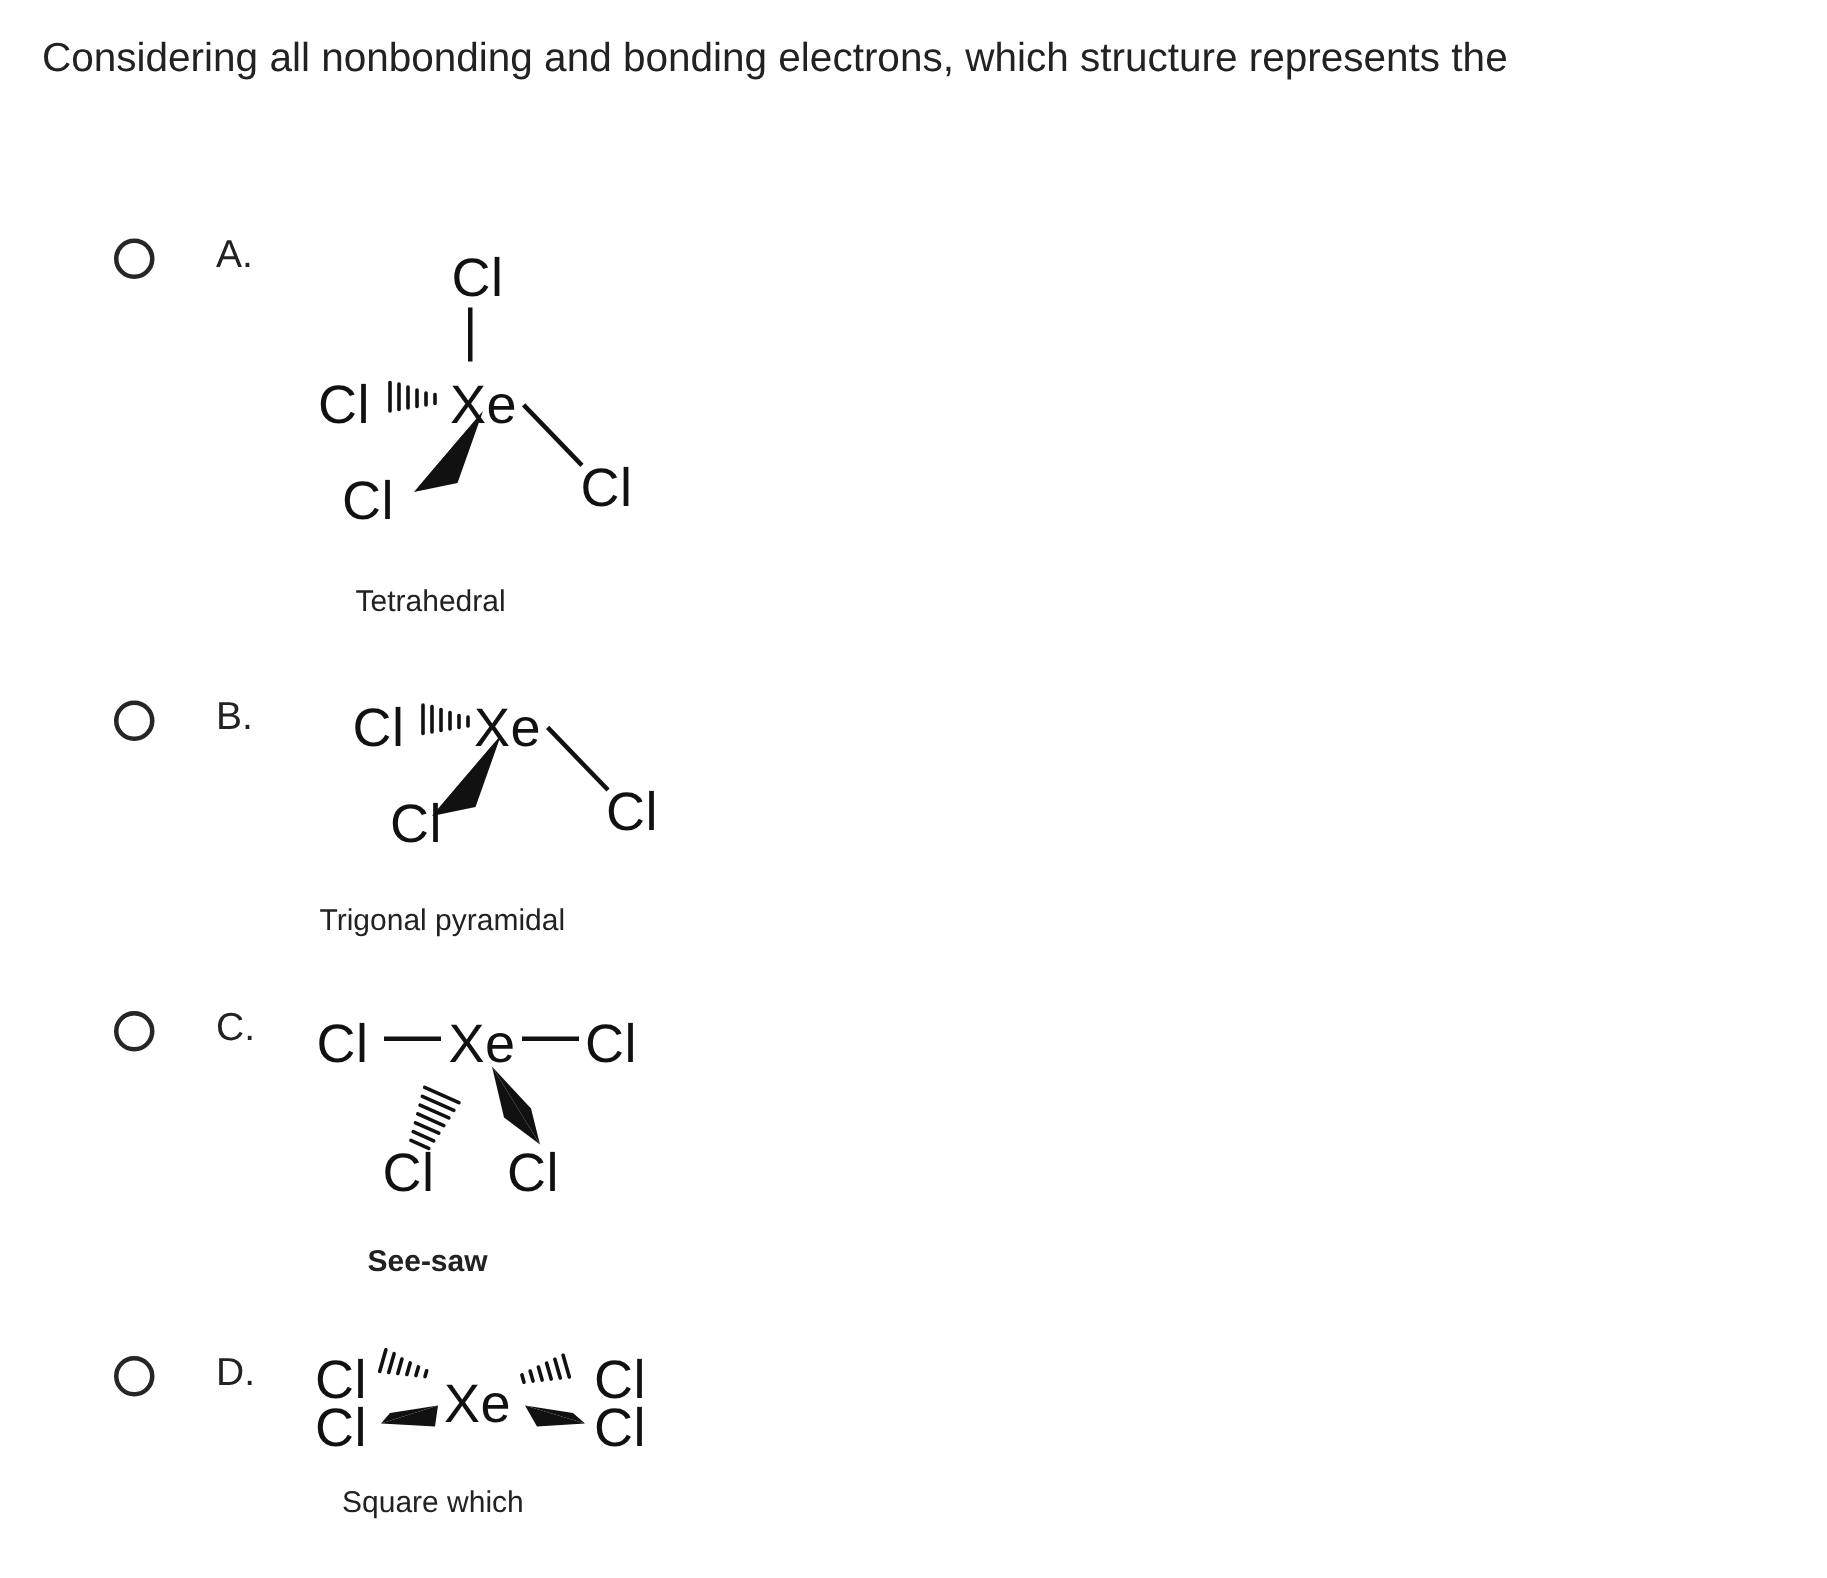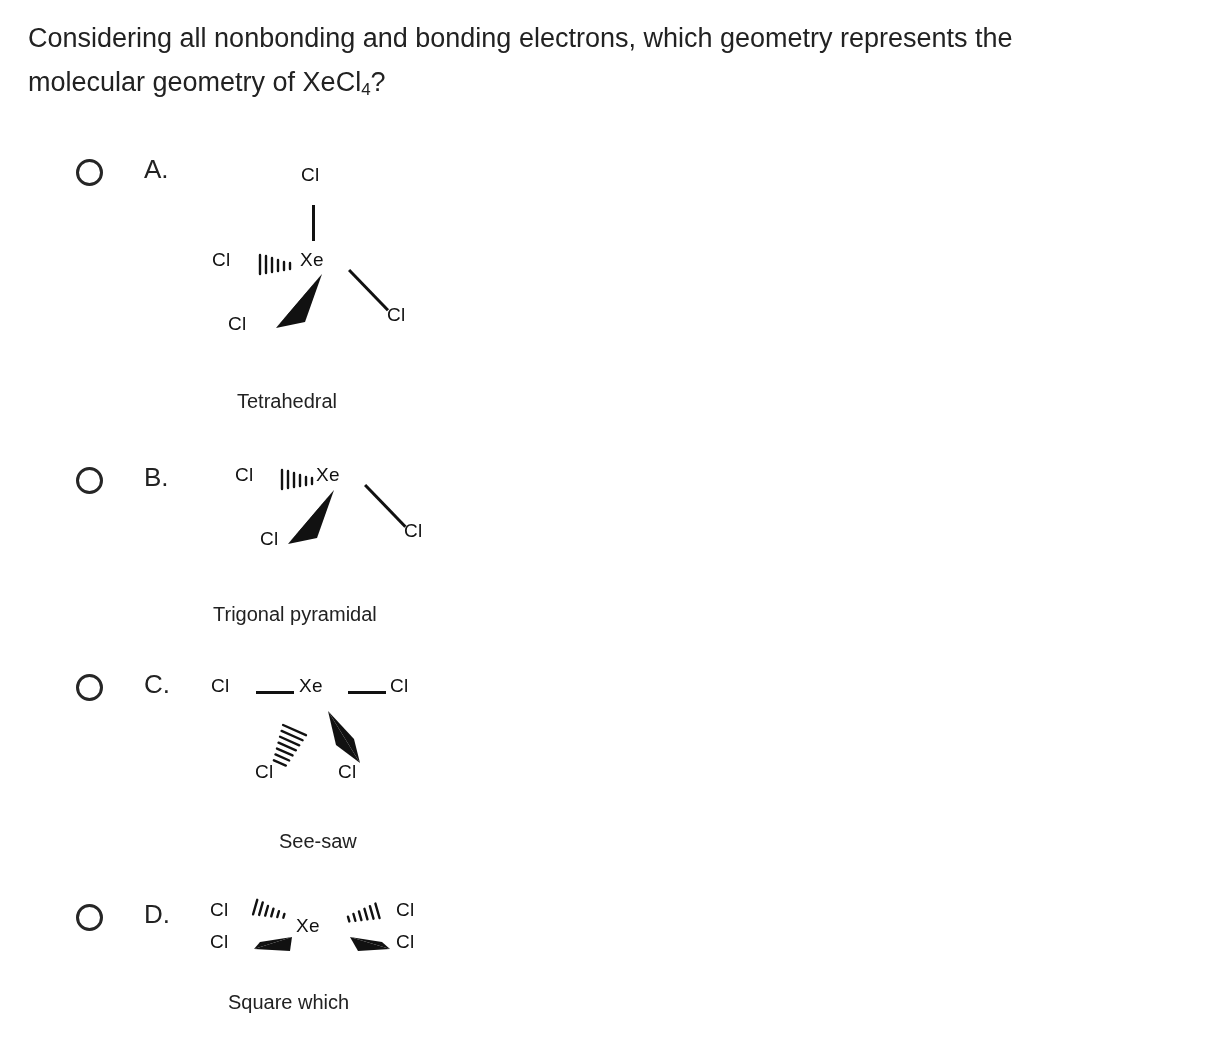--- a/index.html
+++ b/index.html
@@ -49,45 +49,42 @@
     color: #222222;
   }
   .caption {
     position: absolute;
     font-size: 20px;
     color: #222222;
     white-space: nowrap;
   }
   .atom {
     position: absolute;
-    font-size: 19px;
+    font-size: 36px;
     color: #111111;
     white-space: nowrap;
     letter-spacing: 0.3px;
   }
   .struct {
     position: absolute;
   }
 
   
   .bond {
     position: absolute;
     background: #111111;
   }
 
   svg { display: block; overflow: visible; }
 </style>
 </head>
 <body>
 
 <div class="question">
-  <div>Considering all nonbonding and bonding electrons, which geometry represents the</div>
-  <div>
-    <span>molecular geometry of XeCl</span><sub>4</sub><span>?</span>
-  </div>
+  <div>Considering all nonbonding and bonding electrons, which structure represents the</div>
 </div>
 
 <div class="option" style="top:150px;">
   <div class="radio" style="left:76px; top:9px;"></div>
   <div class="letter" style="left:144px; top:4px;">A.</div>
 
   <div class="struct" style="left:200px; top:0px; width:320px; height:210px;">
 
     <div class="atom" style="left:101px; top:14px;">Cl</div>
 
@@ -189,21 +186,21 @@
 
     <svg class="struct" style="left:120px; top:44px;" width="56" height="60">
       <polygon points="8,2 40,54 16,36" fill="#111111"></polygon>
       <polygon points="8,2 40,54 34,30" fill="#111111"></polygon>
     </svg>
 
     <div class="atom" style="left:55px; top:96px;">Cl</div>
     <div class="atom" style="left:138px; top:96px;">Cl</div>
   </div>
 
-  <div class="caption" style="left:279px; top:165px;">See-saw</div>
+  <div class="caption" style="left:245px; top:165px;font-weight:bold;">See-saw</div>
 </div>
 
 <div class="option" style="top:895px;">
   <div class="radio" style="left:76px; top:9px;"></div>
   <div class="letter" style="left:144px; top:4px;">D.</div>
 
   <div class="struct" style="left:200px; top:0px; width:320px; height:90px;">
 
     <div class="atom" style="left:10px; top:4px;">Cl</div>
     <div class="atom" style="left:10px; top:36px;">Cl</div>

